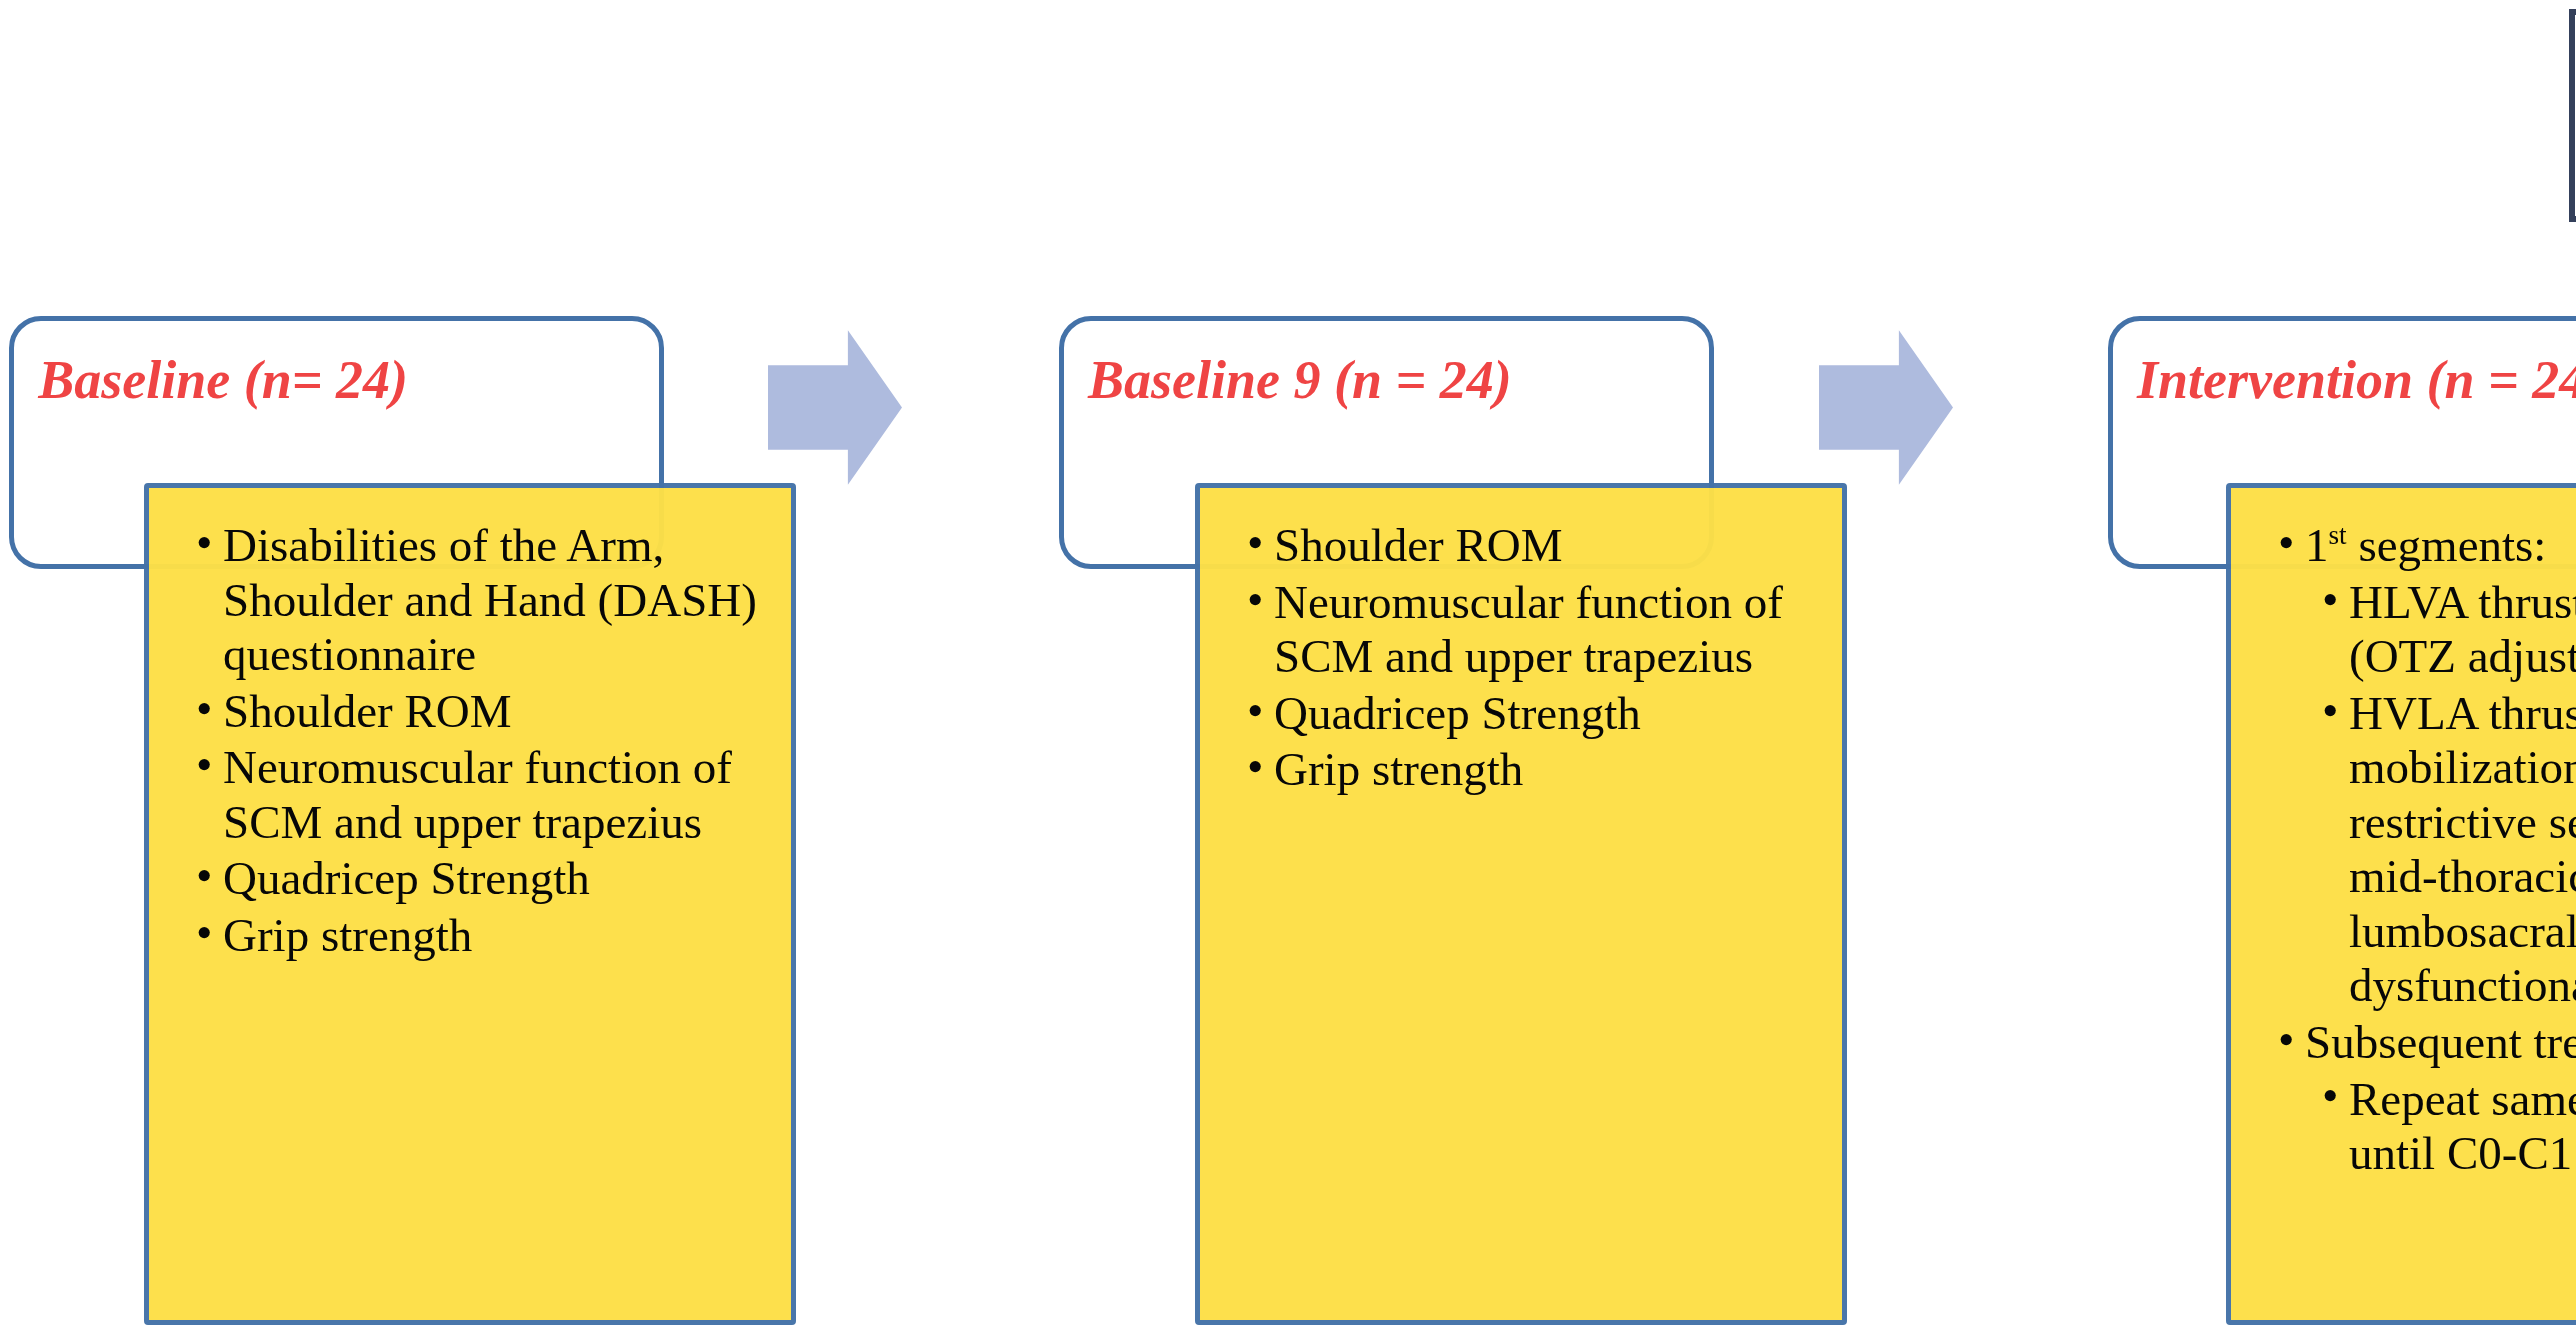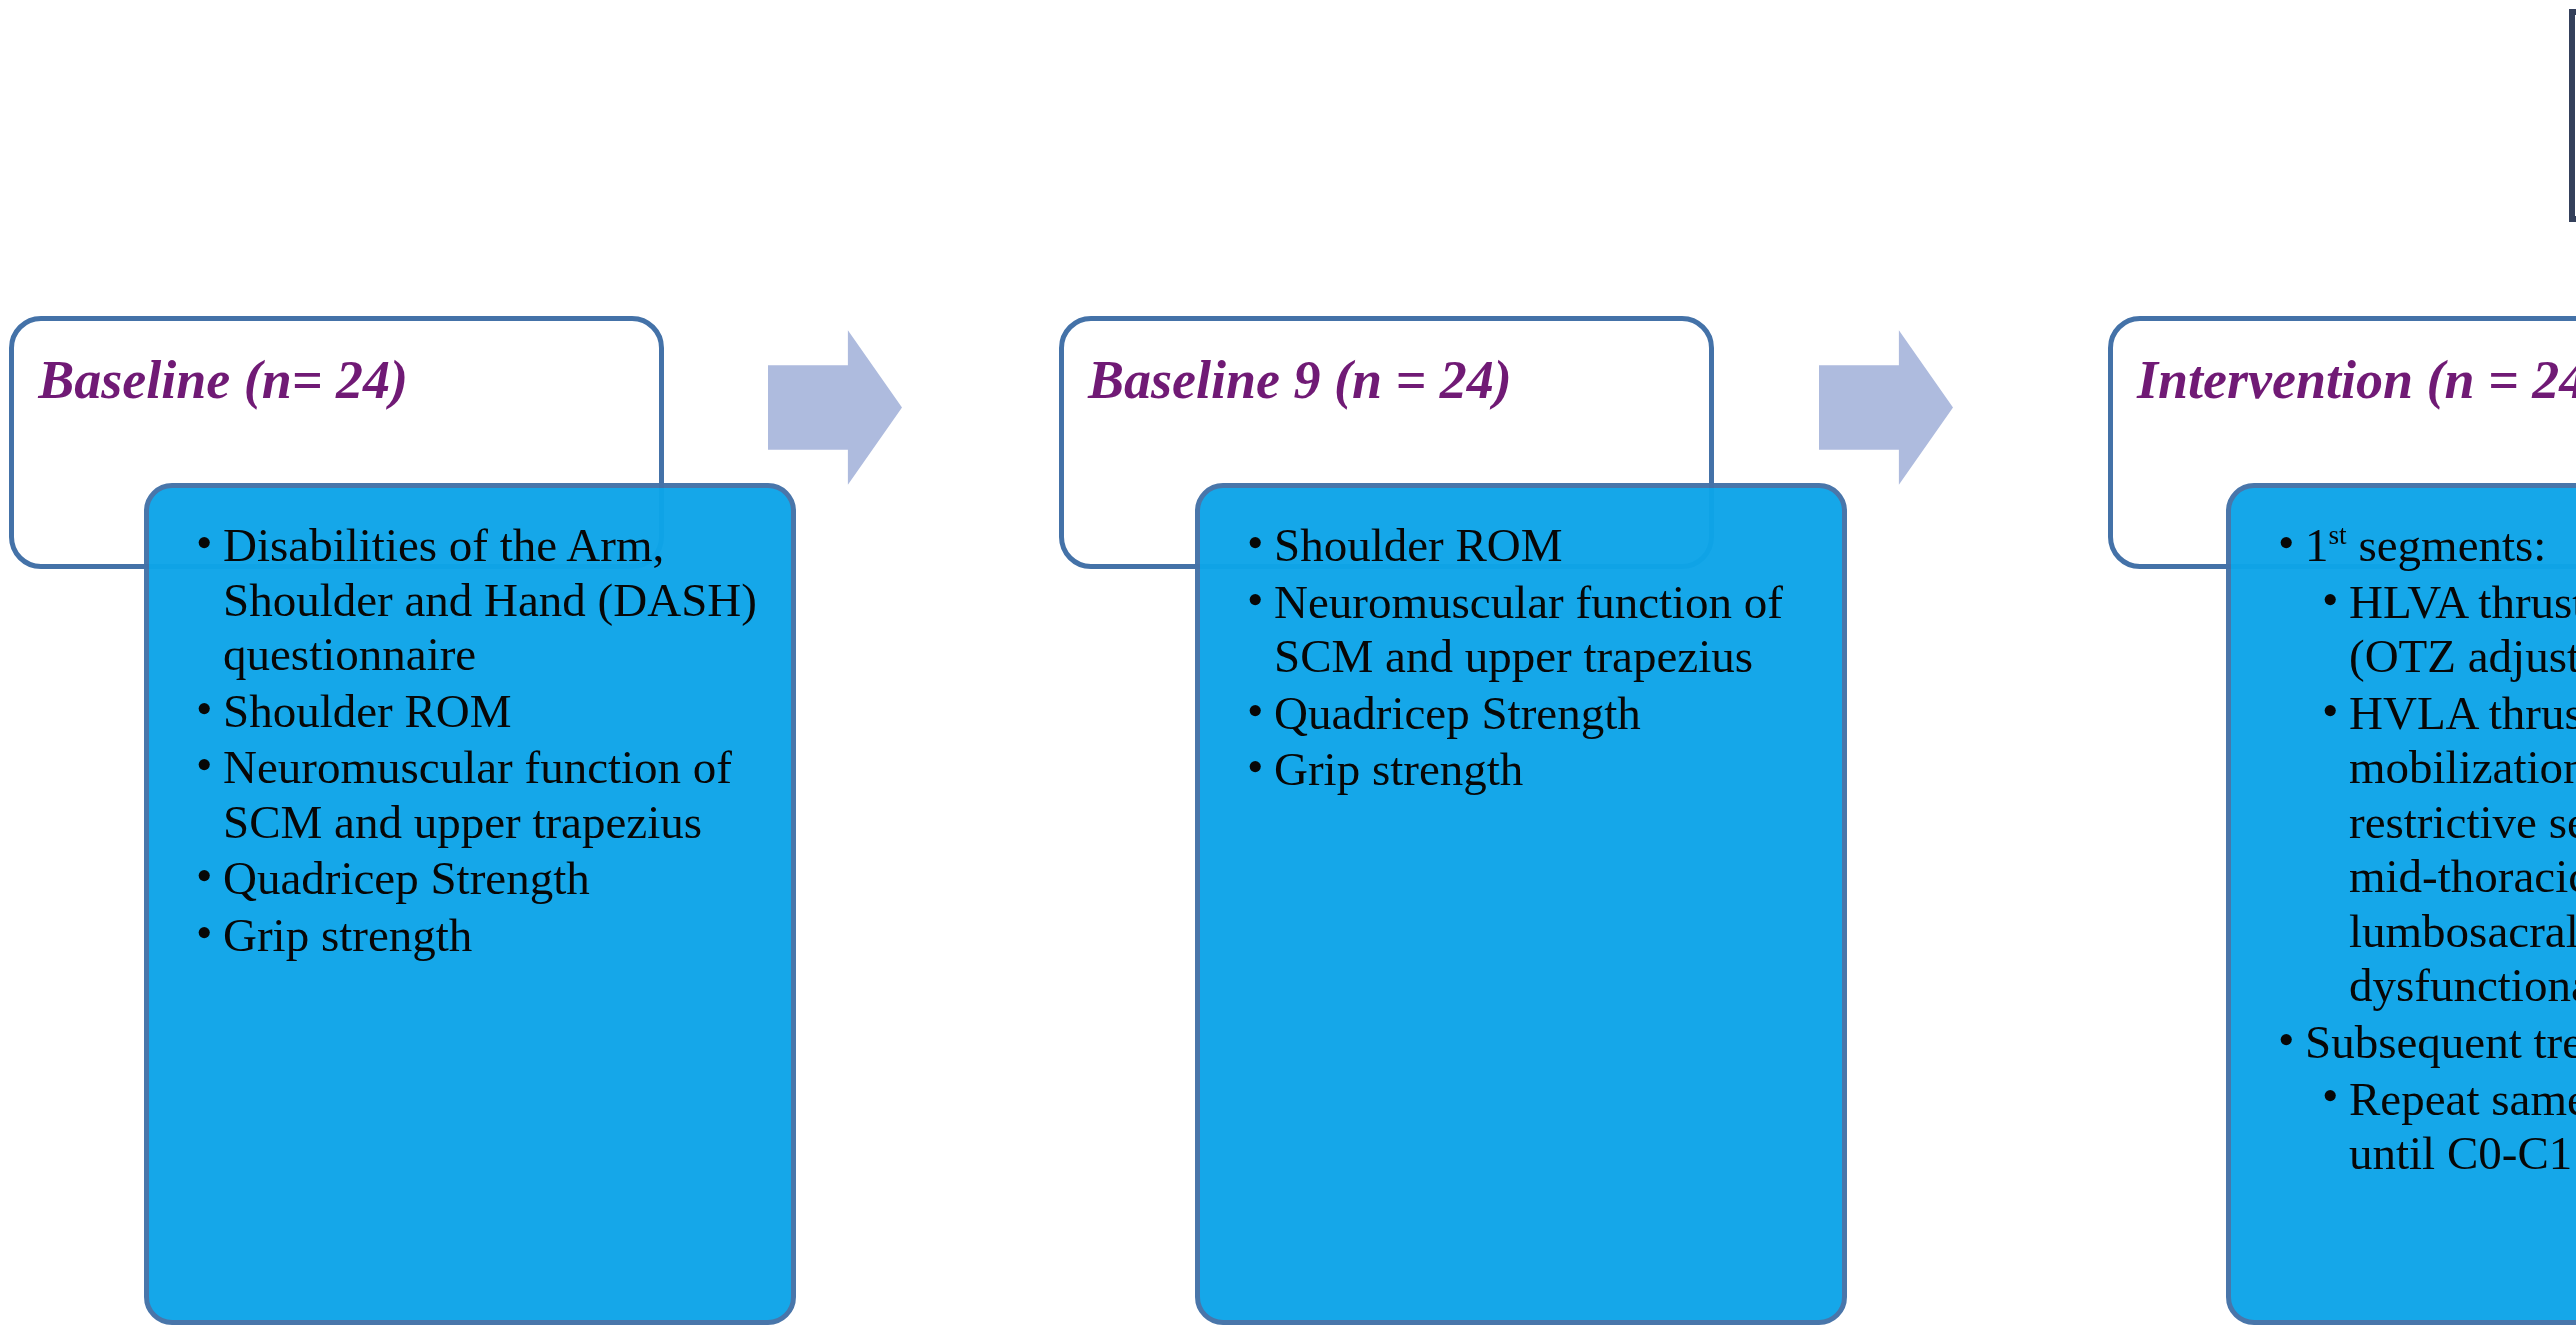--- a/index.html
+++ b/index.html
@@ -26,30 +26,30 @@
     z-index: 3;
   }
   .stage-title {
     position: absolute;
     left: 24px;
     top: 31px;
     font-style: italic;
     font-weight: bold;
     font-size: 54px;
     line-height: 1.05;
-    color: #701a75;
+    color: #ef4444;
     white-space: nowrap;
   }
 
   
   .stage-body {
     position: absolute;
-    background: #0ea5e9;
+    background: #fde047;
     border: 5.7px solid #4472A8;
-    border-radius: 28px;
+    border-radius: 4px;
     box-sizing: border-box;
     z-index: 5;
     opacity: 0.97;
   }
   .bullets {
     position: absolute;
     left: 44px;
     right: 20.6px;
     top: 30px;
     margin: 0;

